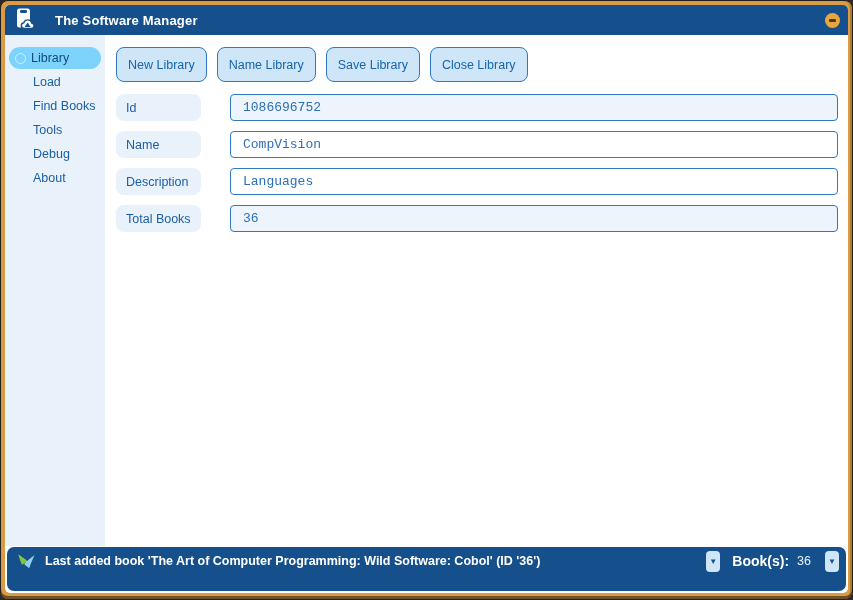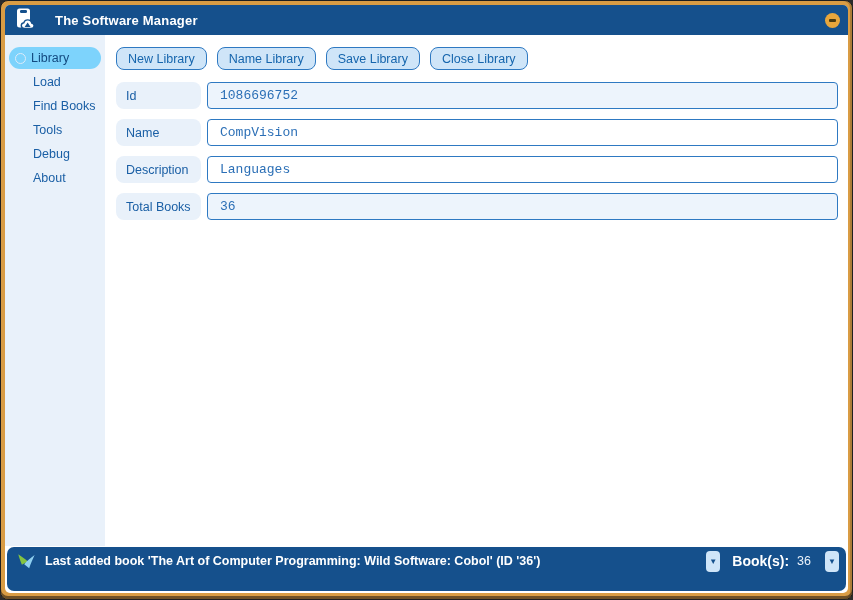--- a/index.html
+++ b/index.html
@@ -76,31 +76,31 @@
   }
   
   .main {
     flex:1; background:#ffffff;
     padding:12px 10px 0 11px;
     box-sizing:border-box;
     min-width:0;
   }
   .toolbar { display:flex; gap:10px; margin-bottom:12px; }
   .tb-btn {
-    height:23px;
+    height:35px;
     background:#cfe5f8;
     border:1.5px solid #2e79c2;
     border-radius:8px;
     color:#1565ad; font-size:12.5px;
     font-family:"Liberation Sans", sans-serif;
     padding:0 11px;
     cursor:pointer;
     display:flex; align-items:center;
   }
-  .field-row { display:flex; gap:6px; margin-bottom:10px; height:27px; }
+  .field-row { display:flex; gap:29px; margin-bottom:10px; height:27px; }
   .chip {
     width:85px; flex:0 0 85px;
     background:#e9f1fa; border-radius:8px;
     display:flex; align-items:center;
     padding:0 10px; box-sizing:border-box;
     color:#1a5fa5; font-size:12.5px;
     white-space:nowrap;
   }
   .field-row input {
     flex:1; min-width:0;

